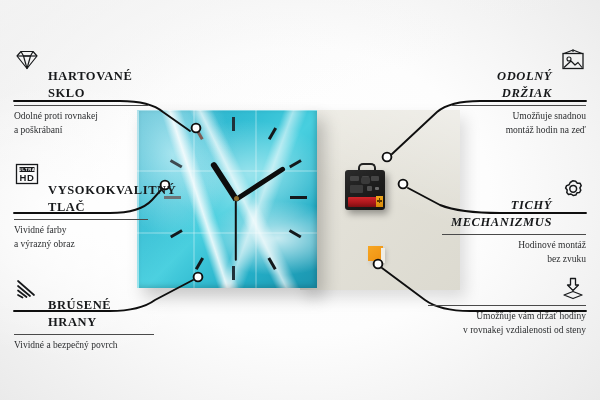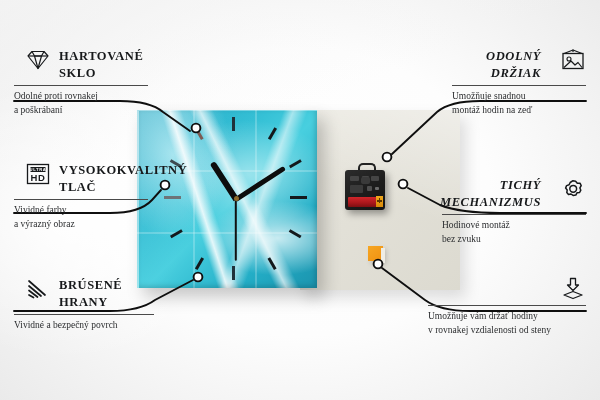--- a/index.html
+++ b/index.html
@@ -128,34 +128,34 @@
   }
 
   
   .feature{ position:absolute; }
   .feature .head{
     display:flex; align-items:flex-start; gap:8px;
     font-family:"Liberation Serif", serif;
     font-weight:bold; font-size:12.5px; letter-spacing:.6px;
     color:#17191b; line-height:1.33; text-transform:uppercase;
   }
-  .feature .title{ white-space:pre-line; }
+  .feature .title{ white-space:pre-line;margin-top:20px; }
   .feature .rule{
     height:1px; background:#4a4a4a; margin:4px 0 4px 0; width:100%;
   }
   .feature .desc{
     font-family:"Liberation Serif", serif;
     font-size:9.5px; color:#2b2d2f; line-height:1.45; white-space:pre-line;
   }
   .left  .head{ justify-content:flex-start; }
   .left  .desc{ text-align:left; }
   .right .head{ justify-content:flex-end; flex-direction:row; }
   .right .title{ text-align:right;font-style:italic; }
-  .right .desc{ }
-  .ico{ flex:0 0 auto; width:26px; height:24px; display:block;margin-left:11px; }
+  .right .desc{ text-align:right; }
+  .ico{ flex:0 0 auto; width:26px; height:24px; display:block; }
   .ico svg{ display:block; }
 </style>
 </head>
 <body>
 
 <div id="stage">
 
   <div class="back-panel"></div>
 
   <div class="clock">

